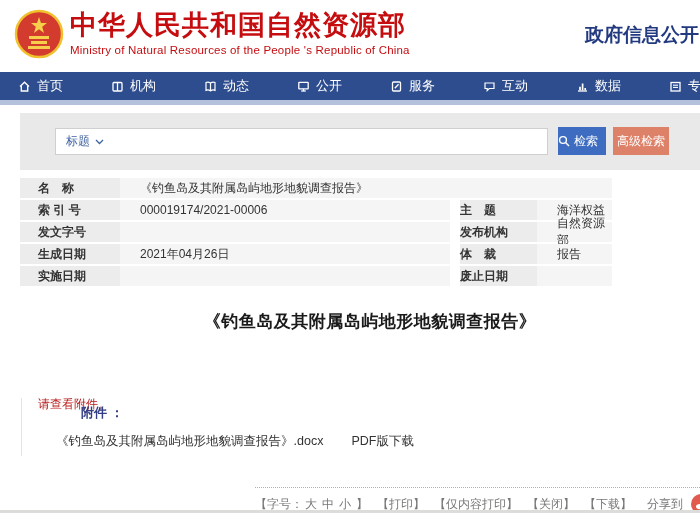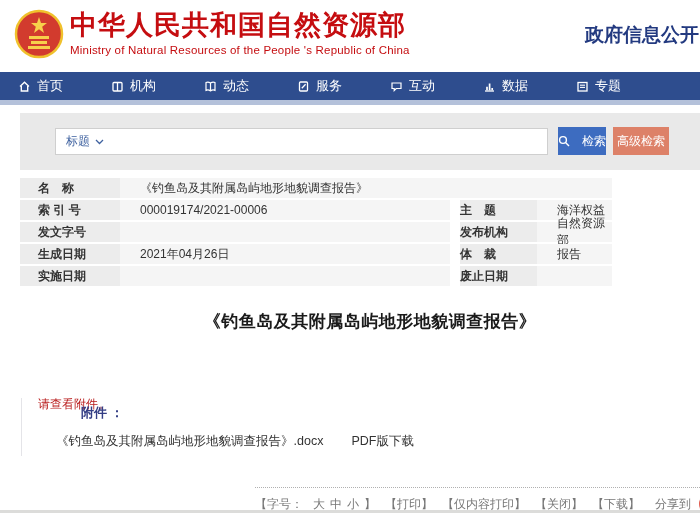--- a/index.html
+++ b/index.html
@@ -26,21 +26,21 @@
 
   
   .search-bar { position:absolute; top:113px; left:20px; width:680px; height:57px; background:#e9e9e9; }
   .search-box { position:absolute; left:35px; top:15px; width:493px; height:27px; background:#fff;
                 border:1px solid #cfcfcf; display:flex; align-items:center; padding-left:10px; }
   .field-selector { display:flex; align-items:center; gap:5px; color:#3f62a0; font-size:12px;
                     cursor:pointer; flex:0 0 auto; }
   .search-input { border:none; outline:none; flex:1; height:20px; font-size:12px; min-width:0; }
   .btn-search { position:absolute; left:538px; top:14px; width:48px; height:28px; background:#3d6cc0;
                 color:#fff; font-size:12px; border:none; display:flex; align-items:center;
-                justify-content:space-between; gap:4px; cursor:pointer; }
+                justify-content:flex-start; gap:4px; cursor:pointer; }
   .btn-adv { position:absolute; left:593px; top:14px; width:56px; height:28px; background:#dd8168;
              color:#fff; font-size:12px; border:none; display:flex; align-items:center;
              justify-content:center; cursor:pointer; }
 
   
   .meta { position:absolute; top:178px; left:20px; width:592px; font-size:12px; color:#333; }
   .mrow { display:flex; height:20px; margin-bottom:2px; }
   .lbl { flex:0 0 100px; background:#ececec; display:flex; align-items:center; padding-left:18px;
          font-weight:bold; color:#333; }
   .val { background:#f5f5f5; display:flex; align-items:center; padding-left:20px; }
@@ -59,21 +59,21 @@
                 padding:6px 0 6px 11px; }
   .att-label { font-size:13px; font-weight:bold; color:#333d84;margin-left:48px; }
   .att-row { margin-top:11px; padding-left:23px; font-size:12.5px; color:#333; display:flex; gap:28px; }
   .att-link { cursor:pointer; color:#333; text-decoration:none; }
 
   
   .toolbar { position:absolute; top:487px; left:255px; right:0; border-top:1px dotted #b0b0b0;
              padding-top:6px; display:flex; align-items:center; font-size:12px; color:#777;
              white-space:nowrap; }
   .tb-item { cursor:pointer; margin-right:9px; }
-  .tb-size { margin-right:10px;text-align:center; }
+  .tb-size { margin-right:2px;text-align:center; }
   .fontsz { cursor:pointer; margin-right:5px; }
   .share-label { margin-left:6px; margin-right:8px; }
   .share-icon { width:20px; height:20px; margin-right:5px; cursor:pointer; flex:0 0 auto; }
 
   .bottom-strip { position:absolute; bottom:0; left:0; width:700px; height:3px; background:#dcdcda; }
 </style>
 </head>
 <body>
 
 <div class="page">
@@ -109,20 +109,28 @@
       <span>机构</span>
     </div>
     <div class="nav-item">
       <svg width="13" height="13" viewBox="0 0 13 13">
         <path d="M6.5 3 C5 2 3 2 2 2.6 V10.4 C3 9.9 5 9.9 6.5 10.9 C8 9.9 10 9.9 11 10.4 V2.6 C10 2 8 2 6.5 3 V10.9" fill="none" stroke="#fff" stroke-width="1.2"></path>
       </svg>
       <span>动态</span>
     </div>
     <div class="nav-item">
       <svg width="13" height="13" viewBox="0 0 13 13">
+        <rect x="1.8" y="2.3" width="9.4" height="6.6" rx="0.5" fill="none" stroke="#fff" stroke-width="1.3"></rect>
+        <line x1="6.5" y1="8.9" x2="6.5" y2="11" stroke="#fff" stroke-width="1.3"></line>
+        <line x1="4.2" y1="11" x2="8.8" y2="11" stroke="#fff" stroke-width="1.3"></line>
+      </svg>
+      <span>公开</span>
+    </div>
+    <div class="nav-item">
+      <svg width="13" height="13" viewBox="0 0 13 13">
         <rect x="2.5" y="2" width="8" height="9" rx="1" fill="none" stroke="#fff" stroke-width="1.3"></rect>
         <line x1="4.8" y1="8.3" x2="8.6" y2="4.3" stroke="#fff" stroke-width="1.3"></line>
       </svg>
       <span>服务</span>
     </div>
     <div class="nav-item">
       <svg width="13" height="13" viewBox="0 0 13 13">
         <path d="M2 3 H11 V8.5 H6.2 L4.2 10.6 V8.5 H2 Z" fill="none" stroke="#fff" stroke-width="1.2"></path>
       </svg>
       <span>互动</span>

